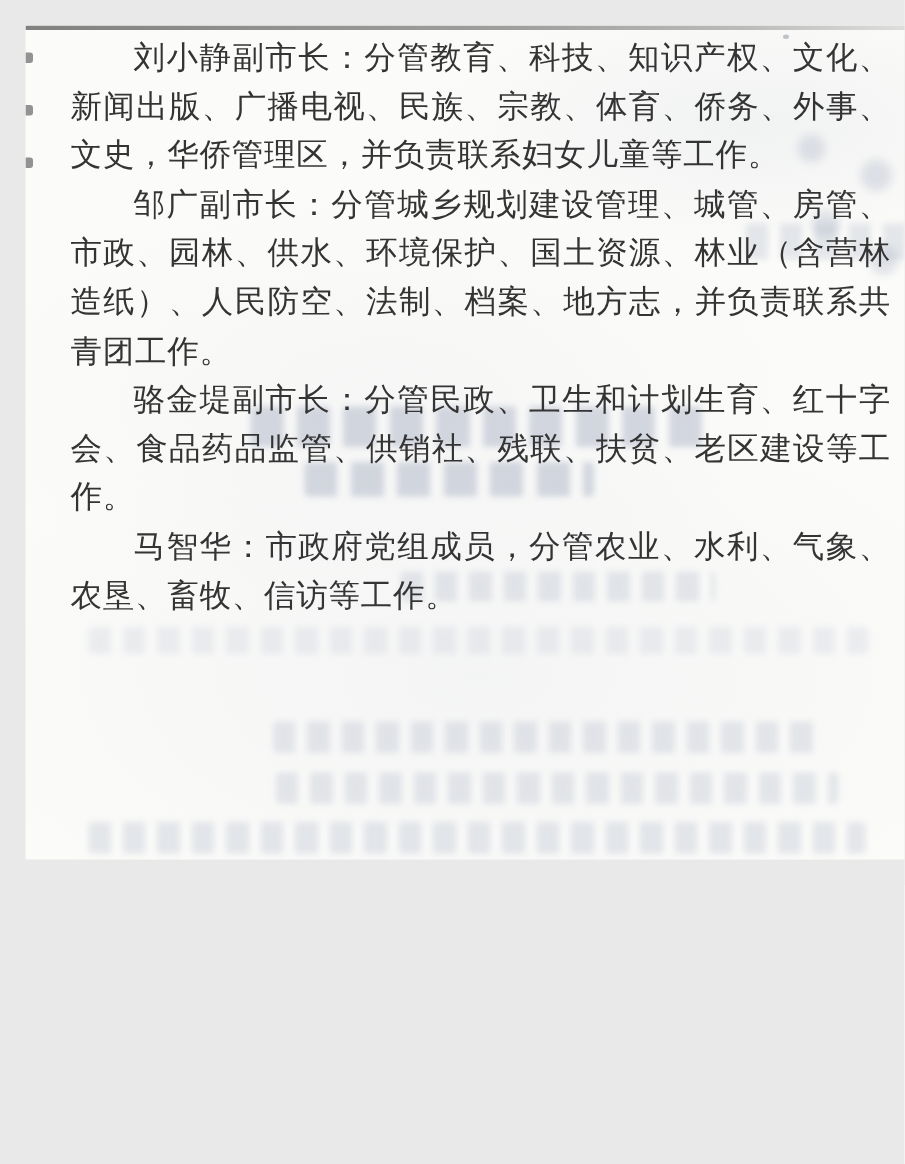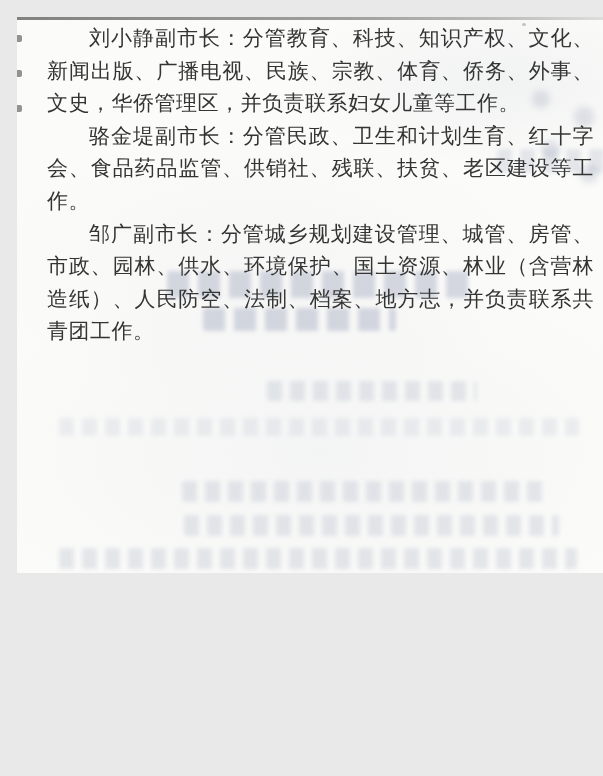--- a/index.html
+++ b/index.html
@@ -92,22 +92,23 @@
   <div class="ghost" style="left:42px;top:531px;width:518px;height:21px"></div>
   <div class="ghost" style="left:40px;top:562px;width:556px;height:19px"></div>
   <div class="ghost" style="left:40px;top:594px;width:556px;height:19px"></div>
   <div class="ghost" style="left:40px;top:627px;width:556px;height:18px;opacity:.22"></div>
   <div class="ghost" style="left:480px;top:686px;width:116px;height:20px"></div>
   <div class="ghost" style="left:282px;top:684px;width:52px;height:20px"></div>
   <div class="ghost" style="left:470px;top:722px;width:126px;height:19px"></div>
 
   <div class="content">
     <p><span>刘小静副市长：</span><span>分管教育、科技、知识产权、文化、新闻出版、广播电视、民族、宗教、体育、侨务、外事、文史，华侨管理区，并负责联系妇女儿童等工作。</span></p>
+    <p><span>邹广副市长：</span><span>分管城乡规划建设管理、城管、房管、市政、园林、供水、环境保护、国土资源、林业（含营林造纸）、人民防空、法制、档案、地方志，并负责联系共青团工作。</span></p>
     <p><span>骆金堤副市长：</span><span>分管民政、卫生和计划生育、红十字会、食品药品监管、供销社、残联、扶贫、老区建设等工作。</span></p>
-    <p><span>邹广副市长：</span><span>分管城乡规划建设管理、城管、房管、市政、园林、供水、环境保护、国土资源、林业（含营林造纸）、人民防空、法制、档案、地方志，并负责联系共青团工作。</span></p>
+    <p><span>马智华：</span><span>市政府党组成员，分管农业、水利、气象、农垦、畜牧、信访等工作。</span></p>
   </div>
 
   <div class="signature">汕尾市人民政府</div>
   <div class="doc-date">2014 年 5 月 7 日</div>
 
   <svg class="seal" viewBox="0 0 162 158">
     <defs>
       <path id="ringPath" d="M 28.3,102.1 A 57,57 0 1 1 133.7,102.1" fill="none"></path>
       <path id="st" d="M0,-6 L1.8,-1.9 L5.7,-1.9 L2.9,0.7 L3.5,4.9 L0,2.4 L-3.5,4.9 L-2.9,0.7 L-5.7,-1.9 L-1.8,-1.9 Z"></path>
     </defs>

